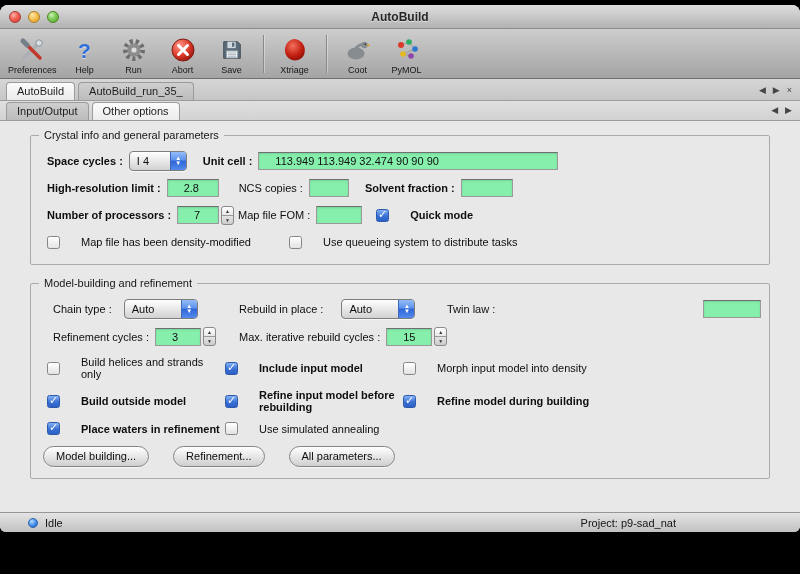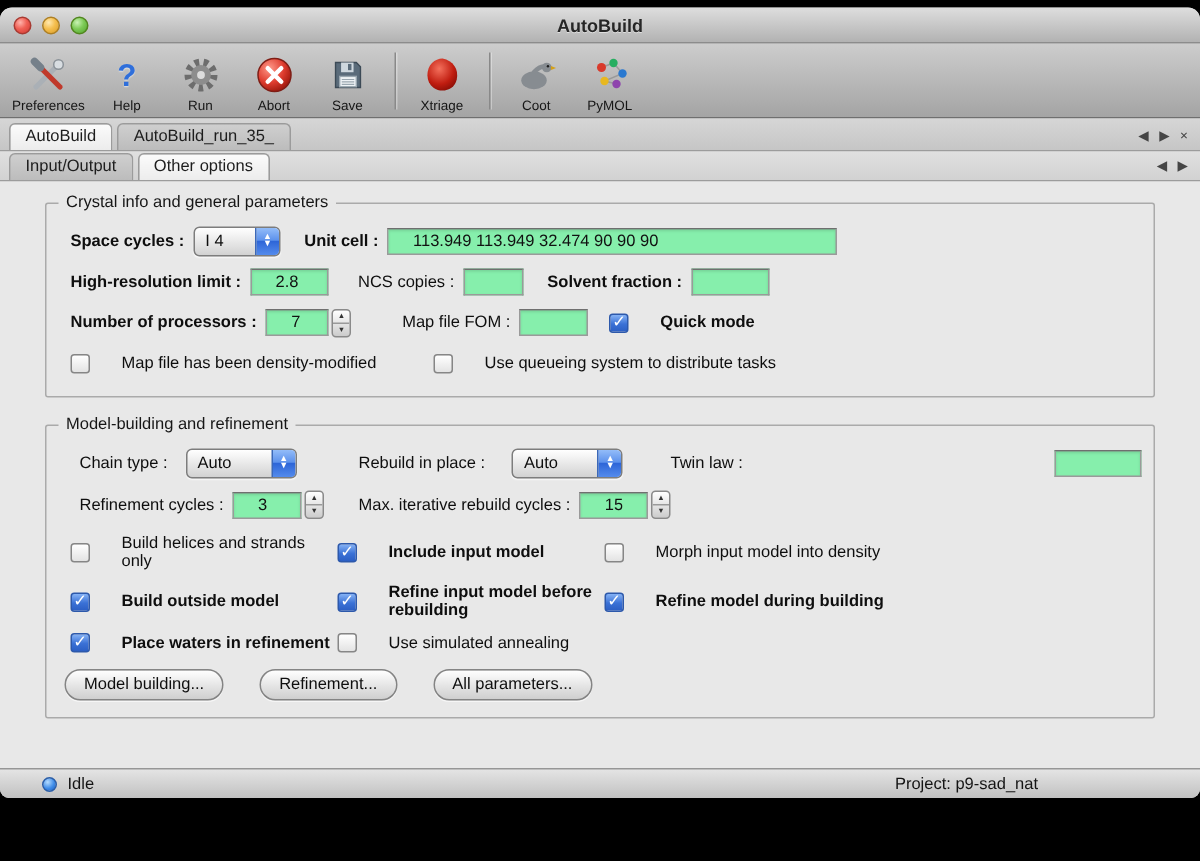--- a/index.html
+++ b/index.html
@@ -68,21 +68,21 @@
     padding:15px 8px 5px; margin-bottom:18px;
   }
   .fs-title {
     position:absolute; top:-7px; left:8px; background:#e8e8e8;
     padding:0 5px; font-size:11px; color:#161616;
   }
   .frow { display:flex; align-items:center; margin:0 0 7px 8px; min-height:20px; }
   .label { font-size:11px; color:#0e0e0e; margin-right:6px; white-space:nowrap; }
   .label.b { font-weight:bold; }
   .ml6{margin-left:6px}.ml12{margin-left:12px}.ml14{margin-left:14px}.ml16{margin-left:16px}
-  .ml18{margin-left:34px}.ml20{margin-left:20px}.ml38{margin-left:38px}
+  .ml18{margin-left:4px}.ml20{margin-left:20px}.ml38{margin-left:38px}
   .tinput {
     height:18px; border:1px solid #9a9a9a; border-top-color:#6f6f6f;
     background:#86efac; font-family:inherit; font-size:11px; padding:0 16px; color:#111;
     box-shadow:inset 0 1px 2px rgba(0,0,0,.12);
   }
   .w300{width:300px}.w52{width:52px}.w40{width:40px}.w46{width:46px}.w42{width:42px}.w58{width:58px}
   .ctl { display:inline-flex; align-items:center; }
   .push { margin-left:auto; }
   
   .popup {
@@ -134,21 +134,21 @@
     font-family:inherit; font-size:11px; color:#0e0e0e;
     padding:3px 12px 4px; border:1px solid #848484; border-radius:11px;
     background:linear-gradient(#ffffff,#e9e9e9 45%,#cfcfcf);
     box-shadow:0 1px 0 rgba(255,255,255,.6); cursor:default;
   }
   
   .statusbar {
     height:20px; flex:0 0 auto;
     background:linear-gradient(#e4e4e4,#c1c1c1);
     border-top:1px solid #969696;
-    display:flex; align-items:center; padding:0 8px 0 28px;
+    display:flex; align-items:center; padding:0 24px 0 28px;
     font-size:11px; color:#141414;
   }
   .status-dot {
     width:10px; height:10px; border-radius:50%; margin-right:7px;
     background:radial-gradient(circle at 35% 30%, #b5dcff, #3f8ce8 55%, #1c5fc0);
     border:1px solid #2b5ea8;
   }
   .project-text { margin-left:auto; margin-right:100px; }
 </style>
 </head>

